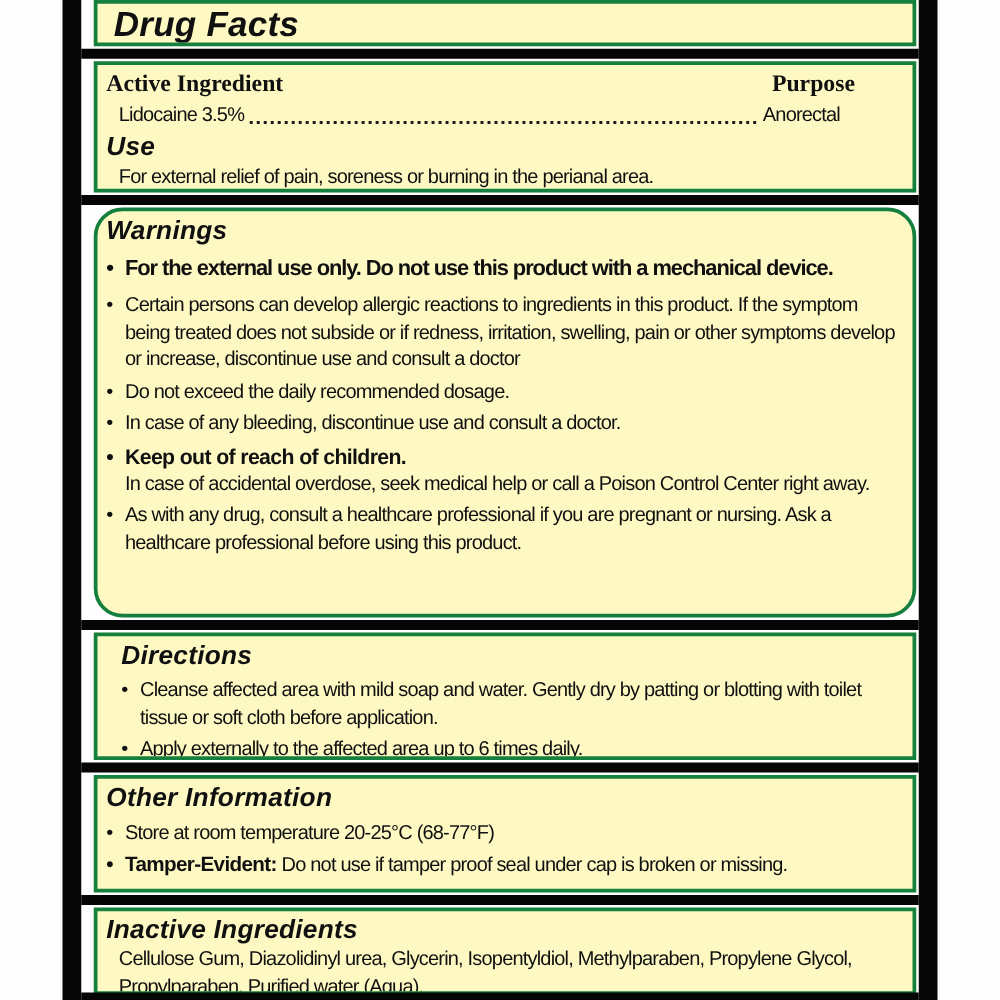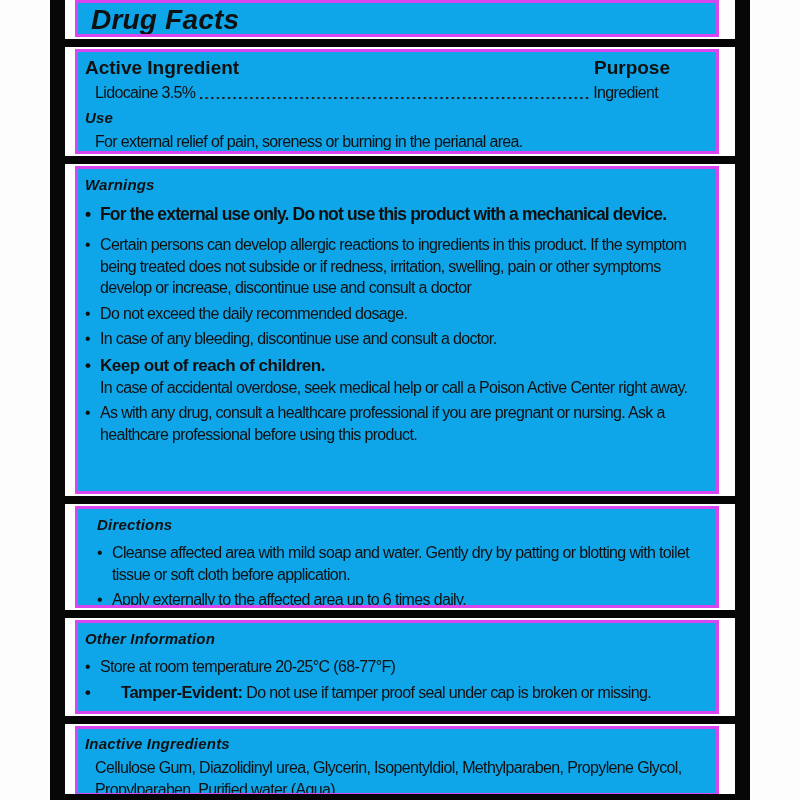--- a/index.html
+++ b/index.html
@@ -15,39 +15,39 @@
     position:absolute; left:50px; top:0;
     width:700px; height:800px;
     box-sizing:border-box;
     border-left:15px solid #070707;
     border-right:15px solid #070707;
     background:#fefefe;
   }
 
   .box {
     box-sizing:border-box;
-    margin-left:10px; margin-right:16px;
-    border:3px solid #d946ef;
-    background:#0ea5e9;
+    margin-left:10px; margin-right:2px;
+    border:3px solid #15803d;
+    background:#fef9c3;
     overflow:hidden;
   }
   .divider { height:8px; background:#050505; margin:2px 0; }
   .bottom-bar { position:absolute; left:0; right:0; bottom:0; height:6px; background:#050505; }
 
   
   .t-title {
     font-size:28px; font-weight:bold; font-style:italic;
     letter-spacing:0.2px; line-height:32px;
     padding:1px 0 0 13px;
   }
   .h-ital {
-    font-size:15px; font-weight:bold; font-style:italic;
+    font-size:21px; font-weight:bold; font-style:italic;
     letter-spacing:0.2px; line-height:26px; margin:0;
   }
-  .h-bold { font-size:19px; font-weight:bold; line-height:24px; }
+  .h-bold { font-size:19px; font-weight:bold; line-height:24px;font-family:Liberation Serif, serif; }
   .body-txt { font-size:16px; letter-spacing:-0.65px; line-height:21.5px; }
 
   .sec-pad { padding:3px 12px 0 7px; }
 
   
   .ai-head-row { display:flex; justify-content:space-between; padding:4px 46px 0 7px; }
   .ai-row { display:flex; align-items:baseline; padding:2px 58px 0 17px;justify-content:space-between; }
   .dot-leader {
     flex:1 1 auto; align-self:flex-end;
     height:4px; margin:0 4px 4px 4px;
@@ -57,21 +57,21 @@
   .indent { padding-left:10px; }
 
   
   .b { display:flex; margin-top:4px; }
   .bm { width:15px; flex:none; }
   .bt { flex:1; max-width:622px; }
   .b-boldbig { font-size:17.5px; font-weight:bold; letter-spacing:-0.85px; line-height:24px; }
   .b-boldbig .bt { max-width:640px; }
   .bold-line { display:block; font-size:17px; font-weight:bold; letter-spacing:-0.5px; line-height:23px; }
   .gap-top { margin-top:8px; }
-  .w-tamper { max-width:572px;text-align:center; }
+  .w-tamper { max-width:572px; }
   .bold-inline { font-weight:bold; font-size:16.5px; letter-spacing:-0.5px; }
 </style>
 </head>
 <body>
 
 <div class="page">
   <div class="label-wrap">
 
     <div class="box" style="height:37px;">
       <div class="t-title">Drug Facts</div>
@@ -80,31 +80,31 @@
     <div class="divider"></div>
 
     <div class="box" style="height:105px;">
       <div class="ai-head-row">
         <span class="h-bold">Active Ingredient</span>
         <span class="h-bold">Purpose</span>
       </div>
       <div class="ai-row body-txt">
         <span>Lidocaine 3.5%</span>
         <span class="dot-leader"></span>
-        <span>Ingredient</span>
+        <span>Anorectal</span>
       </div>
       <div class="sec-pad" style="padding-top:1px;">
         <div class="h-ital">Use</div>
         <div class="body-txt indent">For external relief of pain, soreness or burning in the perianal area.</div>
       </div>
     </div>
 
     <div class="divider"></div>
 
-    <div class="box sec-pad" style="height:328px;">
+    <div class="box sec-pad" style="height:328px;border-radius:23px;">
       <div class="h-ital">Warnings</div>
 
       <div class="b b-boldbig">
         <span class="bm">•</span>
         <span class="bt">For the external use only. Do not use this product with a mechanical device.</span>
       </div>
 
       <div class="b body-txt gap-top">
         <span class="bm">•</span>
         <span class="bt">Certain persons can develop allergic reactions to ingredients in this product. If the symptom being treated does not subside or if redness, irritation, swelling, pain or other symptoms develop or increase, discontinue use and consult a doctor</span>
@@ -117,21 +117,21 @@
 
       <div class="b body-txt">
         <span class="bm">•</span>
         <span class="bt">In case of any bleeding, discontinue use and consult a doctor.</span>
       </div>
 
       <div class="b body-txt">
         <span class="bm bold-line" style="width:15px;">•</span>
         <span class="bt">
           <span class="bold-line">Keep out of reach of children.</span>
-          <span>In case of accidental overdose, seek medical help or call a Poison Active Center right away.</span>
+          <span>In case of accidental overdose, seek medical help or call a Poison Control Center right away.</span>
         </span>
       </div>
 
       <div class="b body-txt">
         <span class="bm">•</span>
         <span class="bt">As with any drug, consult a healthcare professional if you are pregnant or nursing. Ask a healthcare professional before using this product.</span>
       </div>
     </div>
 
     <div class="divider"></div>

